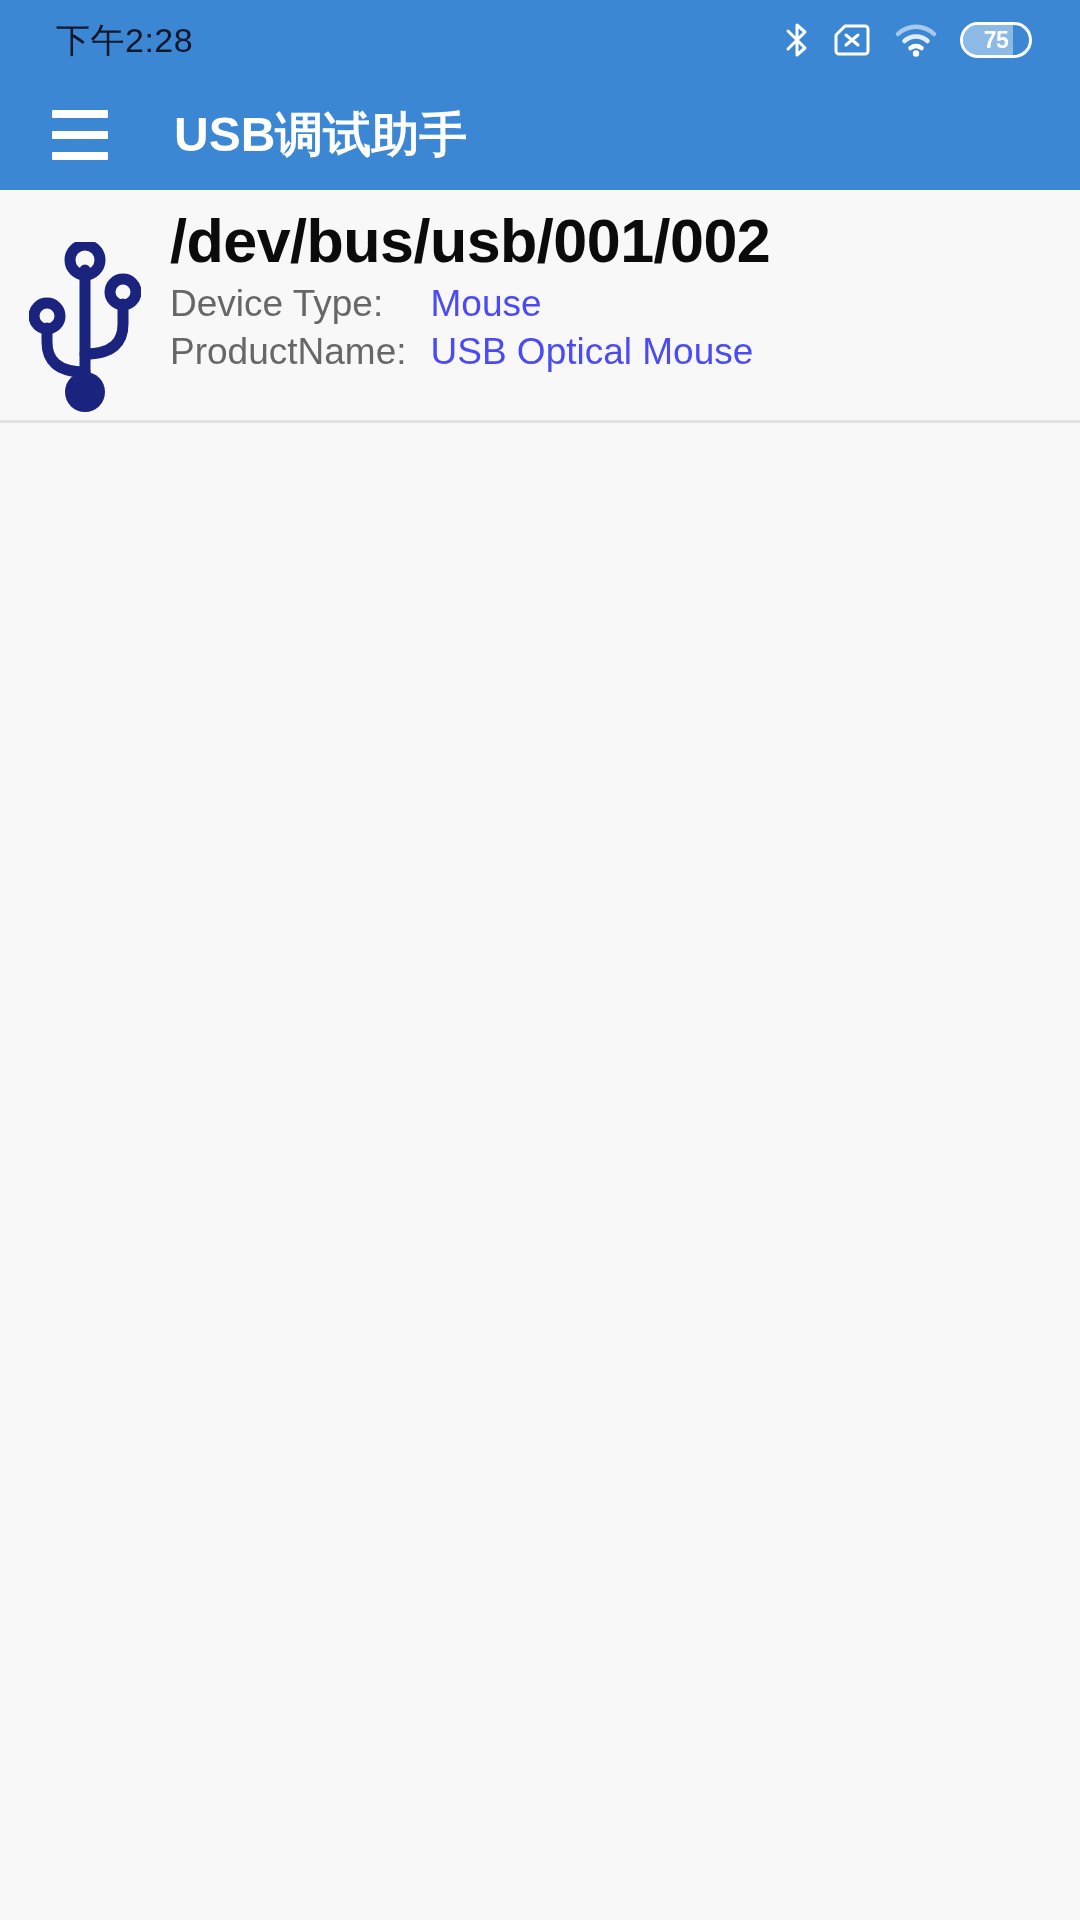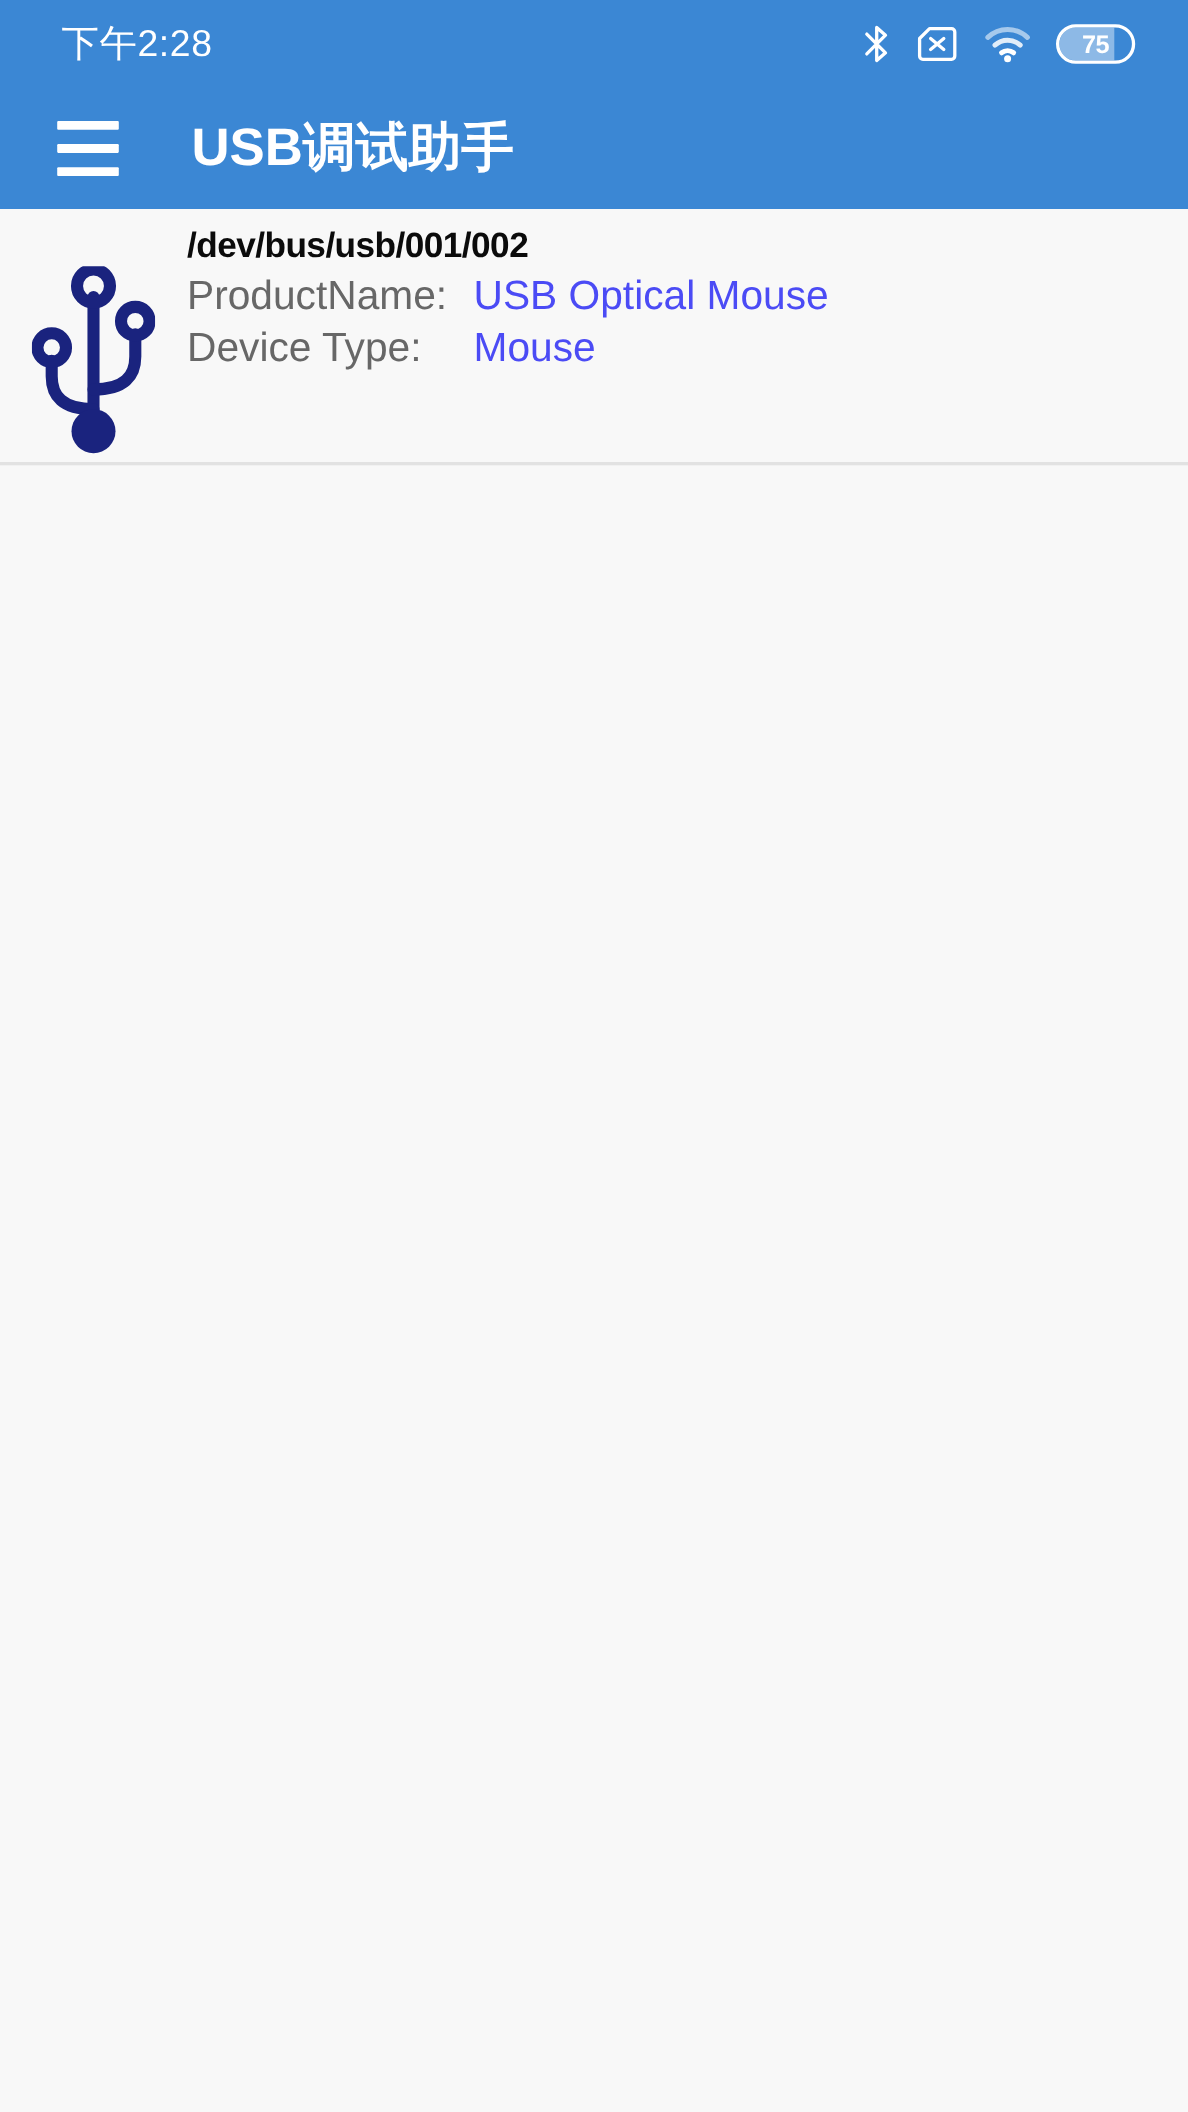--- a/index.html
+++ b/index.html
@@ -28,21 +28,21 @@
   
   .statusbar {
     height: 80px;
     display: flex;
     align-items: center;
     justify-content: space-between;
     padding: 0 48px 0 56px;
     box-sizing: border-box;
   }
   .status-time {
-    color: #ffffff;
+    color: #0f172a;
     font-size: 34px;
     letter-spacing: 0.5px;
     line-height: 1;
     white-space: nowrap;
   }
   .status-icons {
     display: flex;
     align-items: center;
     gap: 22px;
   }
@@ -134,21 +134,21 @@
     justify-content: center;
     padding-top: 38px;
     box-sizing: border-box;
   }
   .device-info {
     flex: 1 1 auto;
     padding-right: 20px;
     min-width: 0;
   }
   .device-path {
-    font-size: 32px;
+    font-size: 61px;
     font-weight: bold;
     color: #0b0b0b;
     line-height: 1.22;
     white-space: nowrap;
     letter-spacing: -0.5px;
   }
   .attr-table {
     border-collapse: collapse;
     margin-top: 2px;
   }
@@ -241,26 +241,26 @@
         <circle cx="56" cy="150" r="20" fill="#1a237e" stroke="none"></circle>
       </svg>
     </div>
 
     <div class="device-info">
       <div class="device-path">/dev/bus/usb/001/002</div>
 
       <table class="attr-table">
         <tbody>
           <tr>
+            <td class="attr-key">Device Type:</td>
+            <td class="attr-val">Mouse</td>
+          </tr>
+          <tr>
             <td class="attr-key">ProductName:</td>
             <td class="attr-val">USB Optical Mouse</td>
           </tr>
-          <tr>
-            <td class="attr-key">Device Type:</td>
-            <td class="attr-val">Mouse</td>
-          </tr>
         </tbody>
       </table>
     </div>
 
   </div>
 
 </div>
 
 </body></html>

